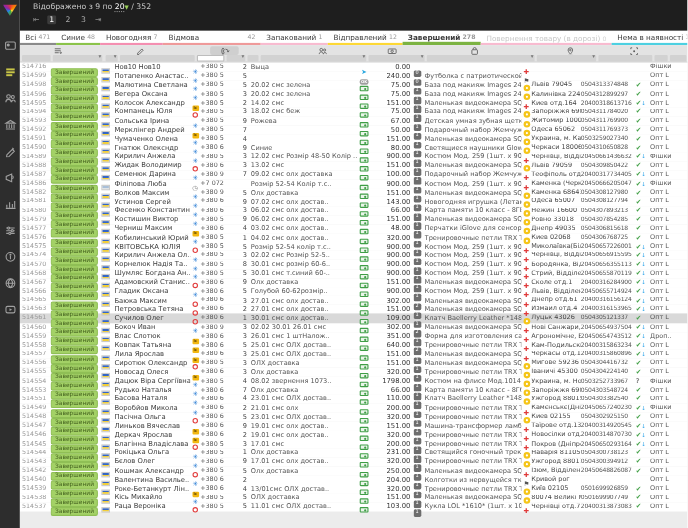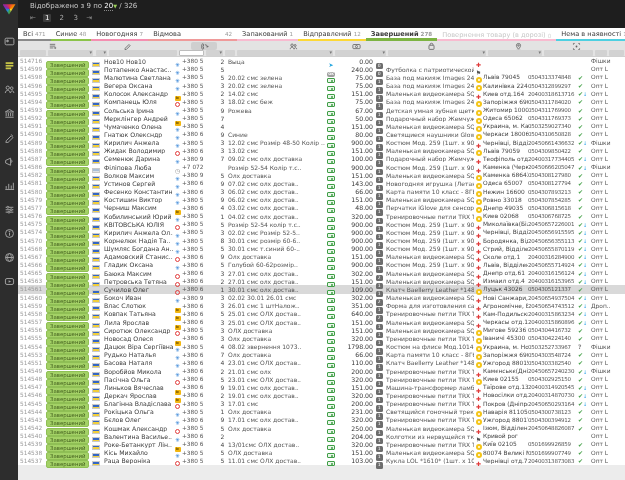--- a/index.html
+++ b/index.html
@@ -172,21 +172,21 @@
             <path d="M4.2 3.8v2.4L6.4 5z" fill="currentColor" stroke="none"></path>
           </svg>
         </div>
       </div>
   </div>
 
   <div class="topbar">
     <div class="showing">
       <span>Відображено з 9 по</span>
       <span class="ps">20</span><span class="caret">▼</span>
-      <span>/ 326</span>
+      <span>/ 352</span>
     </div>
     <div class="pager" id="pager">
         <span class="arr">⇤</span>
         <span class="pg cur">1</span>
         <span class="pg">2</span>
         <span class="pg">3</span>
         <span class="arr">⇥</span>
       </div>
   </div>
 

